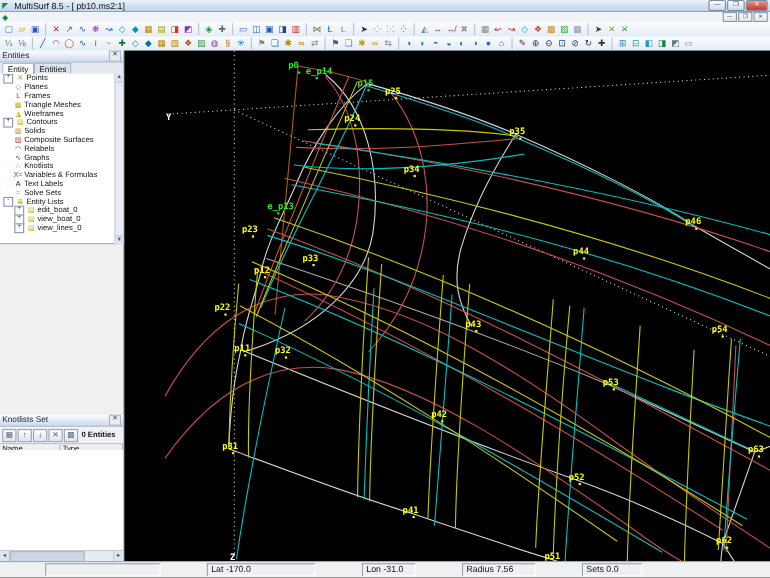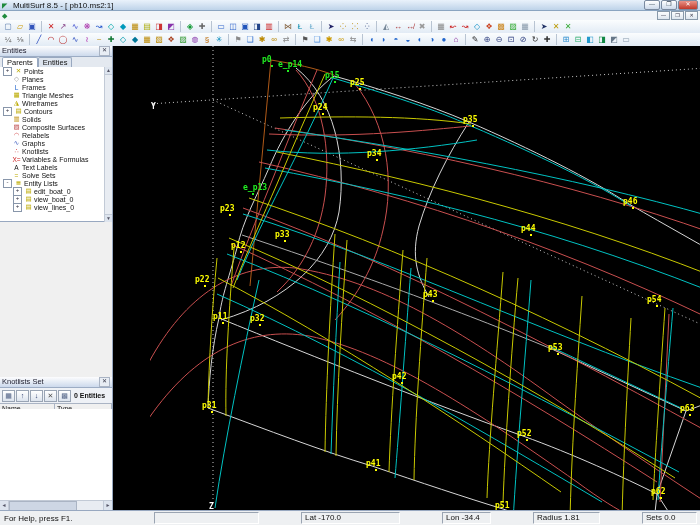--- a/index.html
+++ b/index.html
@@ -220,21 +220,21 @@
   </div>
 
 <div class="leftpanel">
 
   <div class="entities-sec">
     <div class="panel-title">
       <span>Entities</span>
       <span class="panel-x">✕</span>
     </div>
     <div class="tabs" id="ent-tabs">
-        <span class="tab active">Parents</span>
+        <span class="tab active">Entity</span>
         <span class="tab">Entities</span>
       </div>
     <div class="tree" id="ent-tree">
         <div class="tree-row">
           <span class="expand">+</span>
           <span class="ticon" style="color: rgb(187, 170, 0);">✕</span>
           <span class="tlabel">Points</span>
         </div>
         <div class="tree-row">
           <span class="spacer"></span>
@@ -469,21 +469,20 @@
       <text x="614" y="494" fill="#ffff00" font-size="8" font-weight="bold" font-family="&quot;DejaVu Sans Mono&quot;, monospace">p62</text>
       <rect x="467" y="511" width="2" height="2" fill="#ffff00"></rect>
       <text x="458" y="508" fill="#ffff00" font-size="8" font-weight="bold" font-family="&quot;DejaVu Sans Mono&quot;, monospace">p51</text>
       <text x="114" y="109" fill="#ffffff" font-size="8" font-weight="bold" font-family="&quot;DejaVu Sans Mono&quot;, monospace">Y</text>
       <text x="686" y="336" fill="#ffffff" font-size="8" font-weight="bold" font-family="&quot;DejaVu Sans Mono&quot;, monospace">X</text>
       <text x="172" y="509" fill="#ffffff" font-size="8" font-weight="bold" font-family="&quot;DejaVu Sans Mono&quot;, monospace">Z</text>
     </svg>
 </div>
 
 <div class="statusbar">
-  <span class="sb-help">For Help, press F1.</span>
   <span id="sb-fields" style="display:flex;">
       <span class="sb-field" style="width: 100px;"></span>
       <span class="sb-field" style="width: 94px;">Lat -170.0</span>
-      <span class="sb-field" style="width: 44px;">Lon -34.4</span>
-      <span class="sb-field" style="width: 62px;">Radius 1.81</span>
+      <span class="sb-field" style="width: 44px;">Lon -31.0</span>
+      <span class="sb-field" style="width: 62px;">Radius 7.56</span>
       <span class="sb-field" style="width: 50px;">Sets 0.0</span>
     </span>
 </div>
 
 </body></html>

